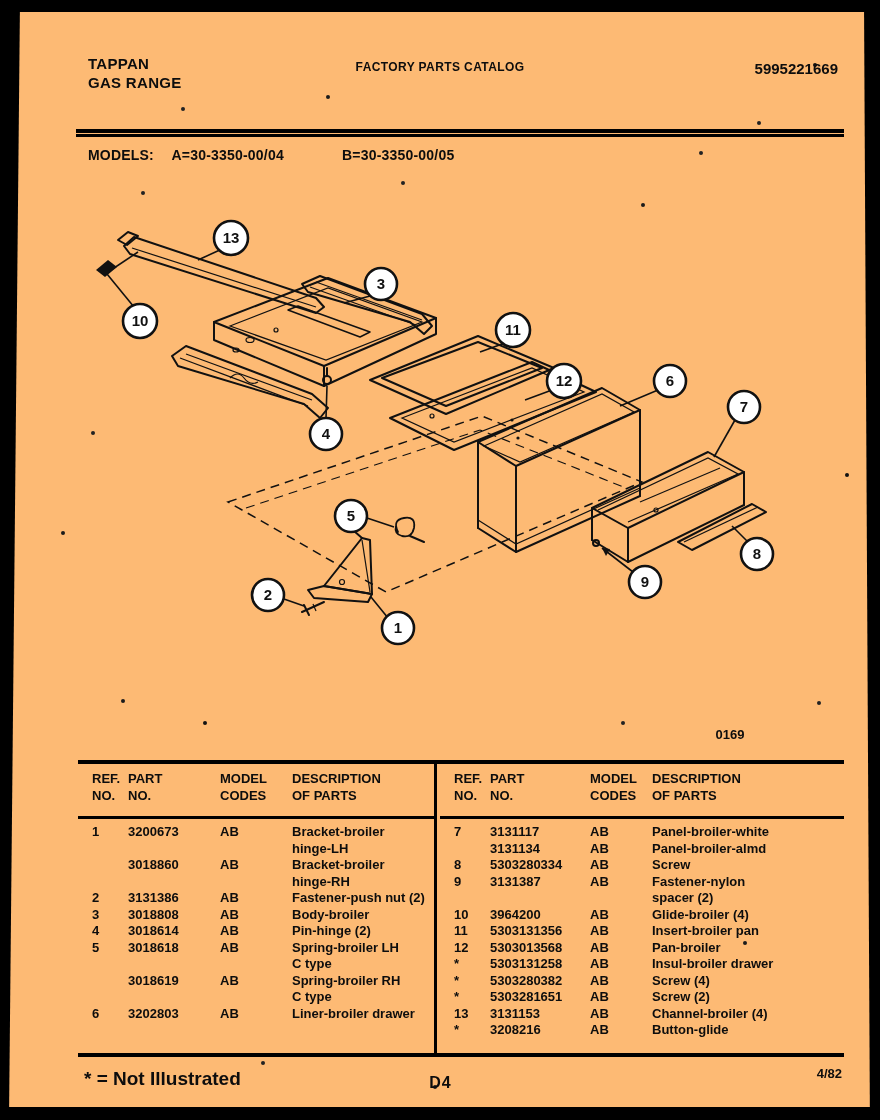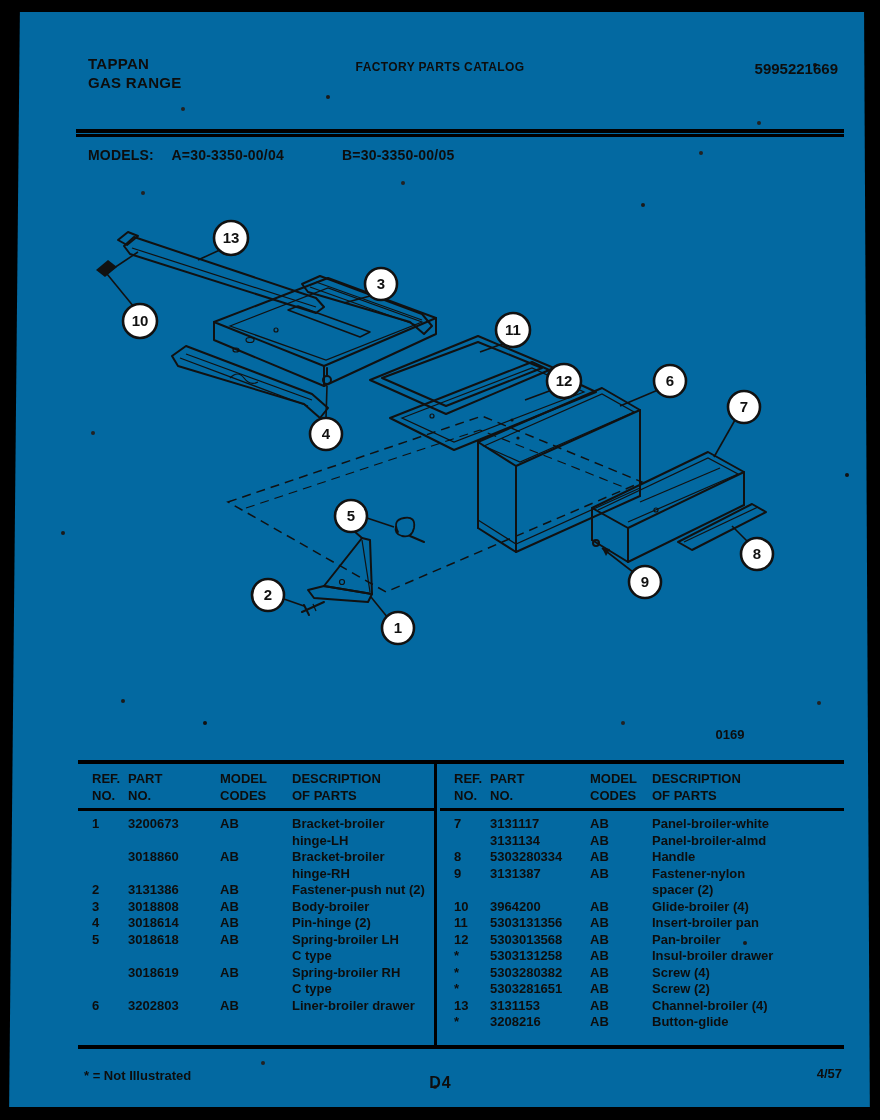--- a/index.html
+++ b/index.html
@@ -1,17 +1,17 @@
 <!DOCTYPE html>
 <html><head>
 <meta charset="utf-8">
 <style>
   html,body{margin:0;padding:0;background:#e8e8e8;}
   .page{
-    position:relative;width:880px;height:1120px;background:#0369a1;
+    position:relative;width:880px;height:1120px;background:#fdba74;
     overflow:hidden;font-family:"Liberation Sans",sans-serif;color:#0d0d0d;
     font-weight:700;
   }
   
   .frame{position:absolute;background:#000;}
   .frame-top{left:0;top:0;width:880px;height:12px;}
   .frame-bottom{left:0;top:1107px;width:880px;height:13px;}
   .frame-left{left:0;top:0;width:20px;height:1120px;clip-path:polygon(0 0,100% 0,45% 100%,0 100%);}
   .frame-right{right:0;top:0;width:16px;height:1120px;clip-path:polygon(0 0,100% 0,100% 100%,37% 100%);}
   
@@ -33,29 +33,29 @@
     border-top:4px solid #000;border-bottom:4px solid #000;
     display:flex;box-sizing:border-box;
   }
   .tdivider{position:absolute;left:356px;top:0;bottom:0;width:3px;background:#000;}
   .pgroup{box-sizing:border-box;}
   .pgroup.left{width:356px;}
   .pgroup.right{flex:1;padding-left:6px;}
   .phead,.prow{display:grid;}
   .pgroup.left .phead,.pgroup.left .prow{grid-template-columns:40px 92px 72px 1fr;}
   .pgroup.right .phead,.pgroup.right .prow{grid-template-columns:40px 100px 62px 1fr;}
-  .phead{padding:7px 0 4px;border-bottom:3px solid #000;font-size:13px;line-height:16.5px;}
+  .phead{padding:7px 0 12px;border-bottom:3px solid #000;font-size:13px;line-height:16.5px;}
   .phead div{white-space:pre-line;}
   .pbody{padding:5px 0 14px;}
   .prow{font-size:13px;line-height:16.5px;}
   .cell{padding-left:10px;box-sizing:border-box;}
   .cell.ref{padding-left:14px;}
   .cell.desc{padding-left:10px;padding-right:8px;white-space:pre-line;}
   
-  .footer-note{position:absolute;left:84px;top:1068px;font-size:13px;}
+  .footer-note{position:absolute;left:84px;top:1068px;font-size:19px;}
   .footer-page{position:absolute;left:1px;right:0;top:1074px;text-align:center;font-size:16px;letter-spacing:1px;}
   .footer-date{position:absolute;right:38px;top:1066px;font-size:13px;}
   
   .speck{position:absolute;left:0;top:0;width:2px;height:2px;background:transparent;border-radius:50%;
     box-shadow:
       182px 108px 0 1px #222, 327px 96px 0 1px #1a1a1a, 700px 152px 0 1px #222,
       814px 64px 0 1px #111, 142px 192px 0 1px #222, 642px 204px 0 1px #1a1a1a,
       92px 432px 0 1px #222, 846px 474px 0 1px #111, 818px 702px 0 1px #222,
       122px 700px 0 1px #1a1a1a, 402px 182px 0 1px #222, 758px 122px 0 1px #222,
       204px 722px 0 1px #111, 622px 722px 0 1px #222, 62px 532px 0 1px #1a1a1a,
@@ -377,21 +377,21 @@
             <div class="cell ref"></div>
             <div class="cell">3131134</div>
             <div class="cell">AB</div>
             <div class="cell desc">Panel-broiler-almd</div>
           </div>
 
           <div class="prow">
             <div class="cell ref">8</div>
             <div class="cell">5303280334</div>
             <div class="cell">AB</div>
-            <div class="cell desc">Handle</div>
+            <div class="cell desc">Screw</div>
           </div>
 
           <div class="prow">
             <div class="cell ref">9</div>
             <div class="cell">3131387</div>
             <div class="cell">AB</div>
             <div class="cell desc">Fastener-nylon
 spacer (2)</div>
           </div>
 
@@ -449,15 +449,15 @@
             <div class="cell">3208216</div>
             <div class="cell">AB</div>
             <div class="cell desc">Button-glide</div>
           </div>
         </div>
     </div>
   </div>
 
   <div class="footer-note">* = Not Illustrated</div>
   <div class="footer-page">D4</div>
-  <div class="footer-date">4/57</div>
+  <div class="footer-date">4/82</div>
 
 </div>
 
 </body></html>

